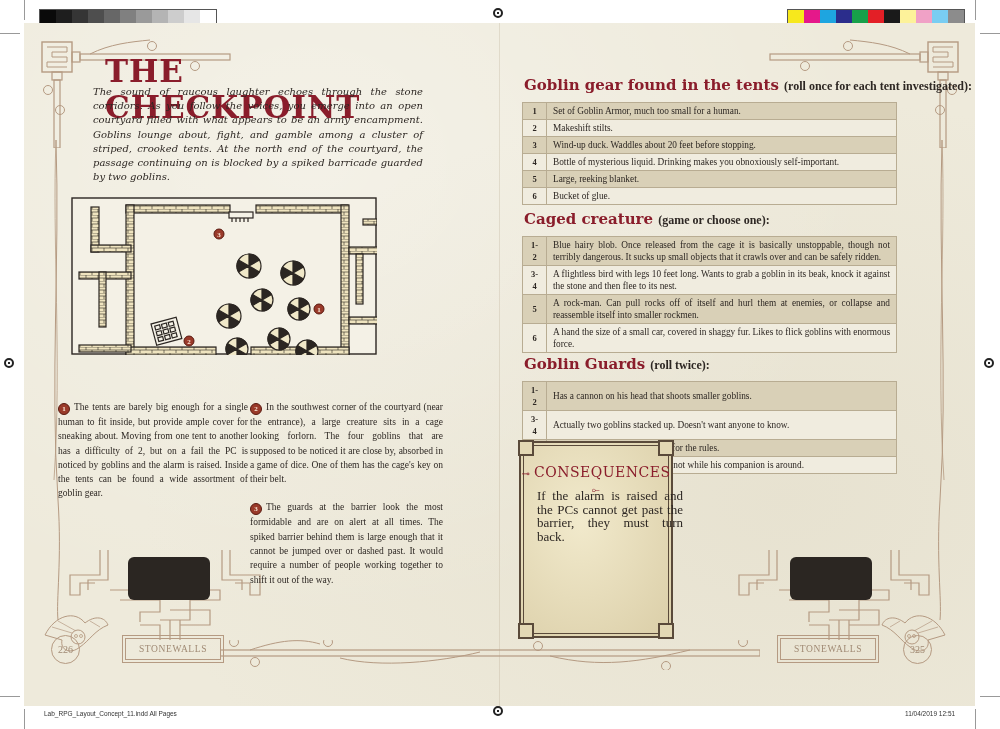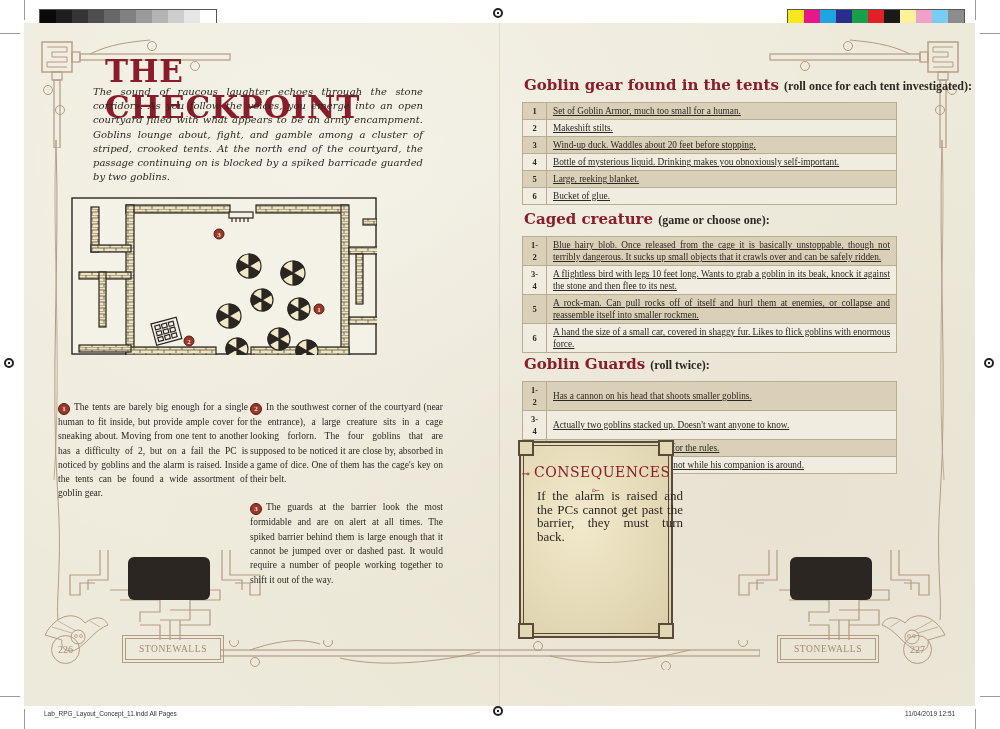--- a/index.html
+++ b/index.html
@@ -53,21 +53,21 @@
   
   .h2 { position: absolute; left: 524px; font-family: "DejaVu Serif", serif; font-size: 15px; color: #8a1d2b; }
   .h2 .note { font-family: "Liberation Serif", serif; font-size: 12px; color: #2d2723; text-align: right; }
 
   table.roll { position: absolute; left: 522px; width: 375px; border-collapse: collapse;
                font-family: "Liberation Serif", serif; font-size: 9.3px; color: #2d2723; }
   table.roll td { border: 1px solid #b8ac92; padding: 2px 6px; vertical-align: middle; line-height: 12px; }
   table.roll td.num { width: 24px; text-align: center; font-weight: bold; font-size: 8.5px; }
   table.roll tr.odd td { background: #d9d0b7; }
   table.roll tr.even td { background: #f0ecdf; }
-  table.roll td.txt { text-align: justify; text-decoration: underline; }
+  table.roll td.txt { text-align: justify; }
 
   .sidebar { position: absolute; left: 519px; top: 441px; width: 154px; height: 197px;
              background: #e3d8b4;
              background-image: radial-gradient(ellipse at 40% 40%, rgba(245,238,210,0.8), rgba(210,196,155,0.5));
              border: 2px solid #5a4a3a; outline: 1px solid #5a4a3a; outline-offset: -5px; }
   .sb-title { position: absolute; left: 0; top: 21px; width: 100%; text-align: center; font-family: "DejaVu Serif", serif; font-size: 14px; color: #8a1d2b; letter-spacing: 0.5px; }
   .sb-title .dash { color: #8a1d2b; font-size: 10px; }
   .sb-body { position: absolute; left: 16px; top: 46px; width: 146px; font-family: "Liberation Serif", serif; font-size: 13px; line-height: 13.5px; color: #2d2723; }
   .sb-body p { margin-bottom: 13px; text-align: justify; }
   .corner { position: absolute; width: 16px; height: 16px; border: 2px solid #5a4a3a; background: #e3d8b4; }
@@ -375,13 +375,13 @@
   <div class="corner" style="left:-3px;bottom:-3px;"></div>
   <div class="corner" style="right:-3px;bottom:-3px;"></div>
   <div class="sb-title"><span class="dash">⊸ </span><span>CONSEQUENCES</span><span class="dash"> ⟜</span></div>
   <div class="sb-body">
     <p>If the alarm is raised and the PCs cannot get past the barrier, they must turn back.</p>
   </div>
 </div>
 
 <div class="blackbox" style="left:790px;top:557px;"></div>
 <div class="running" style="left:780px;">STONEWALLS</div>
-<div class="folio" style="left:903px;">227</div>
+<div class="folio" style="left:903px;">325</div>
 
 </body></html>

